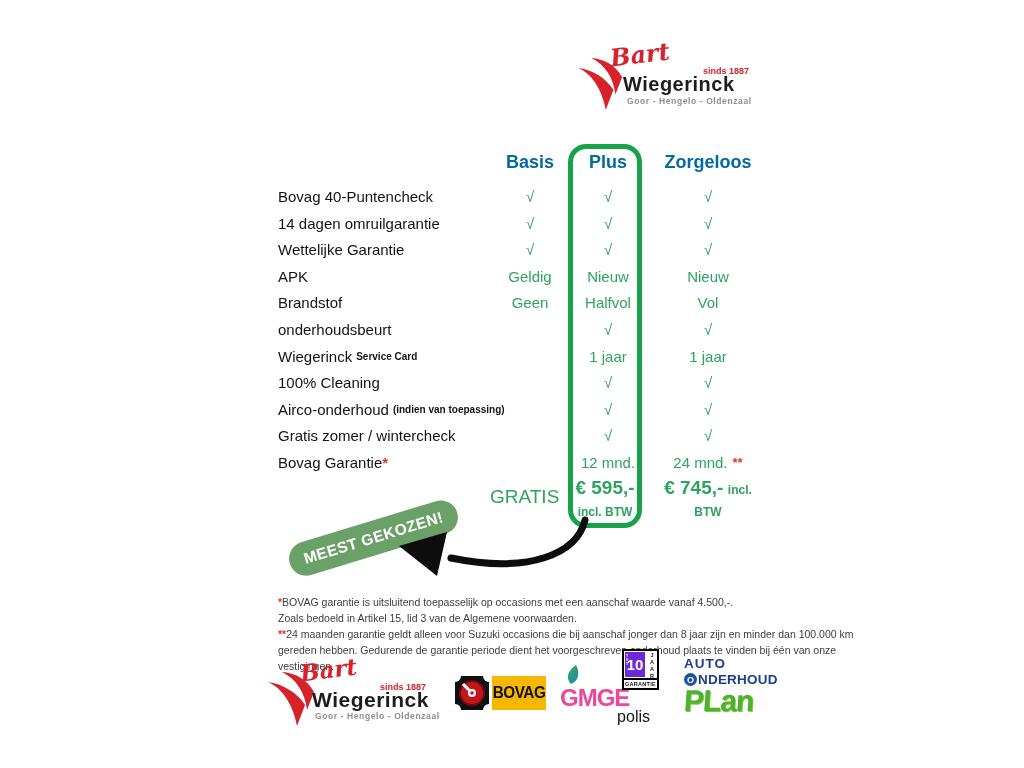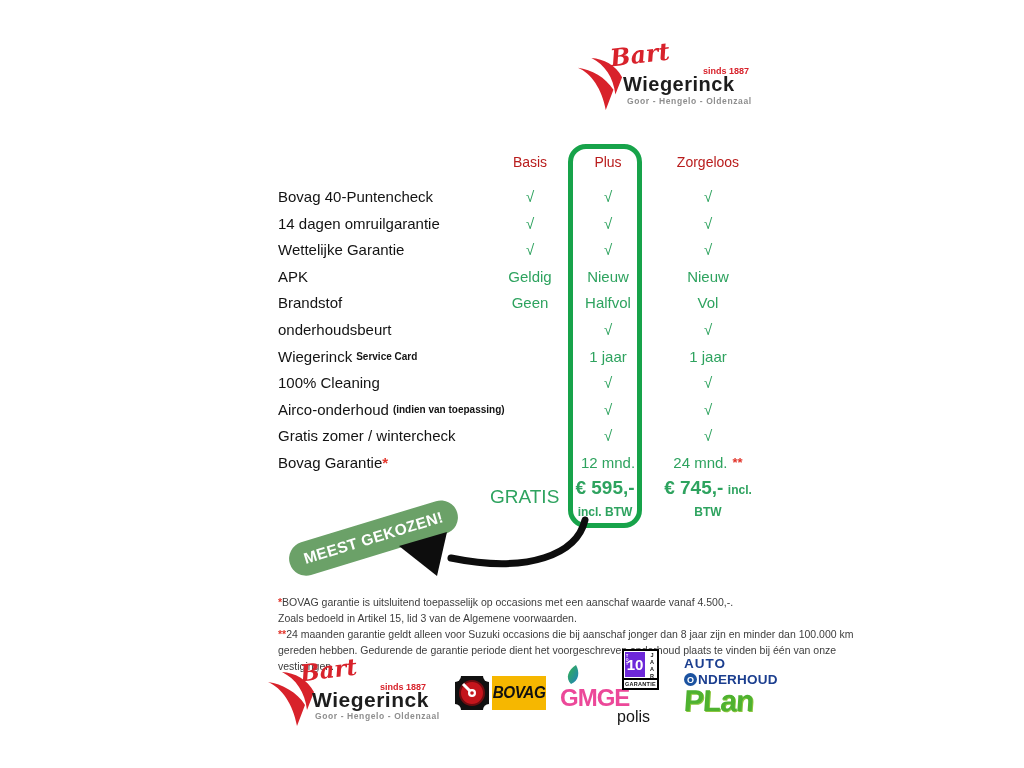--- a/index.html
+++ b/index.html
@@ -32,21 +32,21 @@
   #f-wieg .brand-since{left:114px;top:26px;font-size:9px;}
   #f-wieg .brand-name{left:46px;top:32px;font-size:21px;}
   #f-wieg .brand-cities{left:49px;top:55px;font-size:8.5px;}
   #f-wieg .swoosh{left:0;top:12px;}
 
   
   #plus-box{left:568px;top:144px;width:74px;height:384px;box-sizing:border-box;
     border:5px solid #17a34a;border-radius:18px;}
   #thead{left:278px;top:148px;width:492px;height:28px;}
   #thead .hc{position:absolute;top:0;height:100%;display:flex;align-items:center;
-    justify-content:center;color:#b91c1c;font-size:14px;font-weight:400;}
+    justify-content:center;color:#0369a1;font-size:18px;font-weight:700;}
   .c-basis{left:212px;width:80px;}
   .c-plus{left:292px;width:76px;}
   .c-zorg{left:368px;width:124px;}
 
   #tbody{left:278px;top:183px;width:492px;height:300px;}
   .t-row{position:absolute;left:0;width:100%;height:26px;}
   .t-row > div{position:absolute;top:0;height:100%;display:flex;align-items:center;}
   .c-label{left:0;width:212px;justify-content:flex-start;}
   .lbl{font-weight:normal;color:#131313;font-size:15px;white-space:nowrap;}
   .lbl-small{font-weight:bold;color:#131313;font-size:10px;margin-left:4px;white-space:nowrap;}
@@ -70,21 +70,21 @@
     font-size:15.5px;letter-spacing:0.4px;padding:8px 15px;border-radius:18px;
     transform:rotate(-17deg);white-space:nowrap;}
   #arrow-svg{left:393px;top:512px;}
 
   
   #footnotes{left:278px;top:594px;width:700px;color:#3d3d3d;font-size:10.5px;line-height:16px;}
   #footnotes .fmark{color:#e2352b;font-weight:bold;}
   #footnotes div{white-space:nowrap;}
 
   
-  #f-bovag{left:455px;top:676px;height:26px;display:flex;font-style:italic;}
+  #f-bovag{left:455px;top:676px;height:26px;display:flex;}
   .bovag-plate{width:60px;height:34px;background:#f6b700;color:#111;display:flex;
     align-items:center;justify-content:center;font-weight:800;font-size:17px;
     transform:scaleX(0.9);letter-spacing:-0.5px;}
 
   #f-gmge{left:558px;top:664px;width:95px;}
   .gmge-name{position:absolute;left:2px;top:20px;font-size:24px;font-weight:800;
     color:#ec4899;letter-spacing:-1px;}
   .gmge-sub{position:absolute;left:0px;top:44px;width:92px;text-align:right;
     font-size:16px;color:#161616;}
   .gmge-leaf{position:absolute;left:6px;top:0;}

